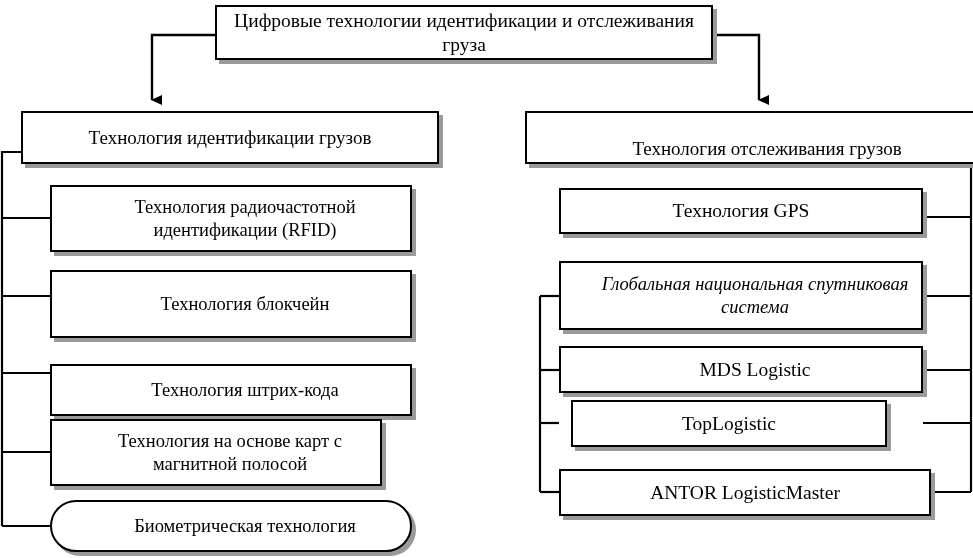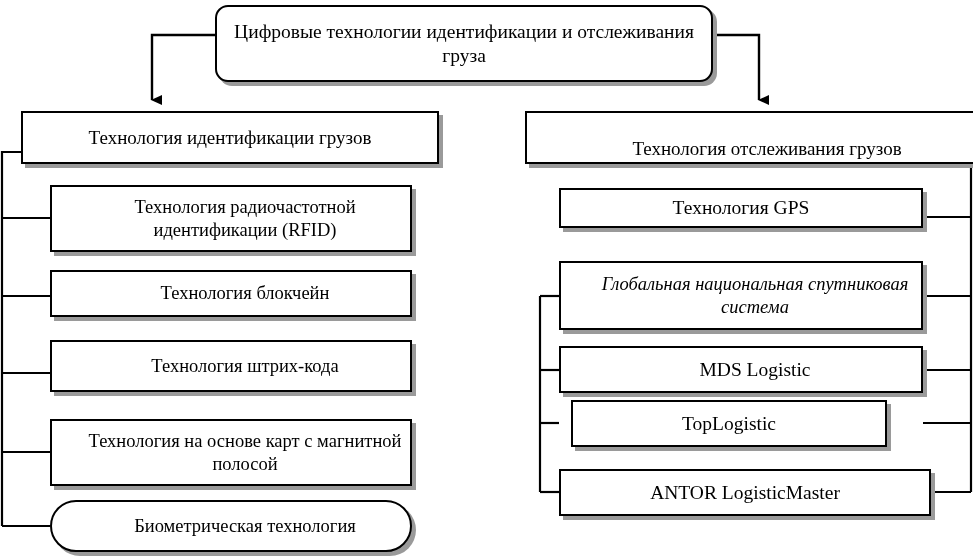--- a/index.html
+++ b/index.html
@@ -87,53 +87,53 @@
 
     <g>
       <path d="M 540 296 L 540 492" fill="none" stroke="#000000" stroke-width="2.2"></path>
       <line x1="540" y1="296" x2="559" y2="296" stroke="#000000" stroke-width="2.2"></line>
       <line x1="540" y1="370" x2="559" y2="370" stroke="#000000" stroke-width="2.2"></line>
       <line x1="540" y1="423" x2="559" y2="423" stroke="#000000" stroke-width="2.2"></line>
       <line x1="540" y1="492" x2="559" y2="492" stroke="#000000" stroke-width="2.2"></line>
     </g>
   </svg>
 
-  <div class="node root" style="left:215px; top:5px; width:498px; height:77px;border-radius:13px;">
+  <div class="node root" style="left:215px; top:5px; width:498px; height:55px;">
     <span class="txt">Цифровые технологии идентификации и отслеживания груза</span>
   </div>
 
   <div class="node branch" style="left:21px; top:111px; width:418px; height:53px;">
     <span class="txt">Технология идентификации грузов</span>
   </div>
 
   <div class="node branch" style="left:525px; top:111px; width:484px; height:53px;align-items:flex-end;">
     <span class="txt">Технология отслеживания грузов</span>
   </div>
 
   <div class="node leaf" style="left:50px; top:185px; width:362px; height:67px;">
     <span class="txt">Технология радиочастотной идентификации (RFID)</span>
   </div>
 
-  <div class="node leaf" style="left:50px; top:270px; width:362px; height:47px;">
+  <div class="node leaf" style="left:50px; top:270px; width:362px; height:68px;">
     <span class="txt">Технология блокчейн</span>
   </div>
 
-  <div class="node leaf" style="left:50px; top:340px; width:362px; height:52px;">
+  <div class="node leaf" style="left:50px; top:364px; width:362px; height:52px;">
     <span class="txt">Технология штрих-кода</span>
   </div>
 
-  <div class="node leaf" style="left:50px; top:419px; width:362px; height:67px;">
+  <div class="node leaf" style="left:50px; top:419px; width:332px; height:67px;">
     <span class="txt">Технология на основе карт с магнитной полосой</span>
   </div>
 
   <div class="node leaf" style="left:50px; top:500px; width:362px; height:52px;border-radius:26px;">
     <span class="txt">Биометрическая технология</span>
   </div>
 
-  <div class="node leaf-lg" style="left:559px; top:188px; width:364px; height:40px;">
+  <div class="node leaf-lg" style="left:559px; top:188px; width:364px; height:46px;">
     <span class="txt">Технология GPS</span>
   </div>
 
   <div class="node leaf" style="left:559px; top:261px; width:364px; height:69px;font-style:italic;">
     <span class="txt">Глобальная национальная спутниковая система</span>
   </div>
 
   <div class="node leaf-lg" style="left:559px; top:346px; width:364px; height:47px;padding-left:36px;">
     <span class="txt">MDS Logistic</span>
   </div>

